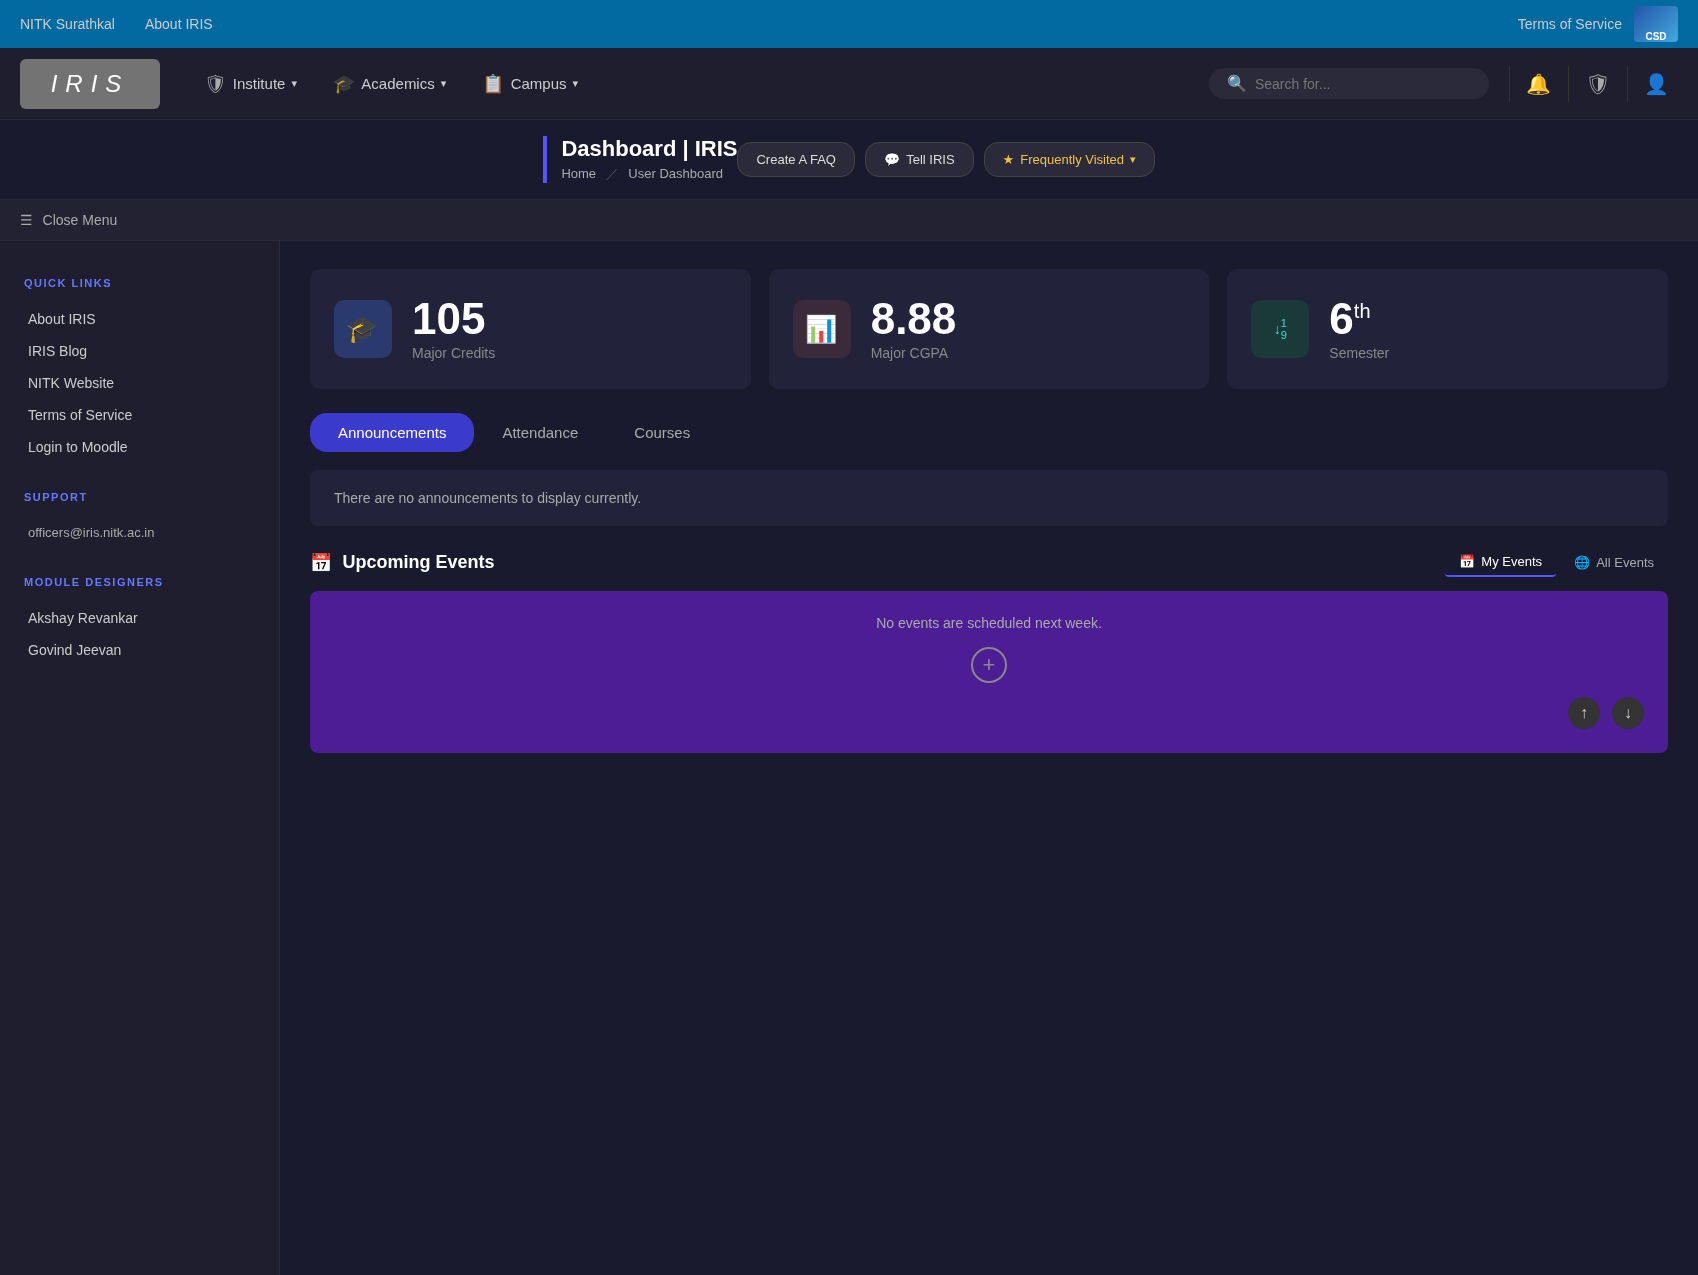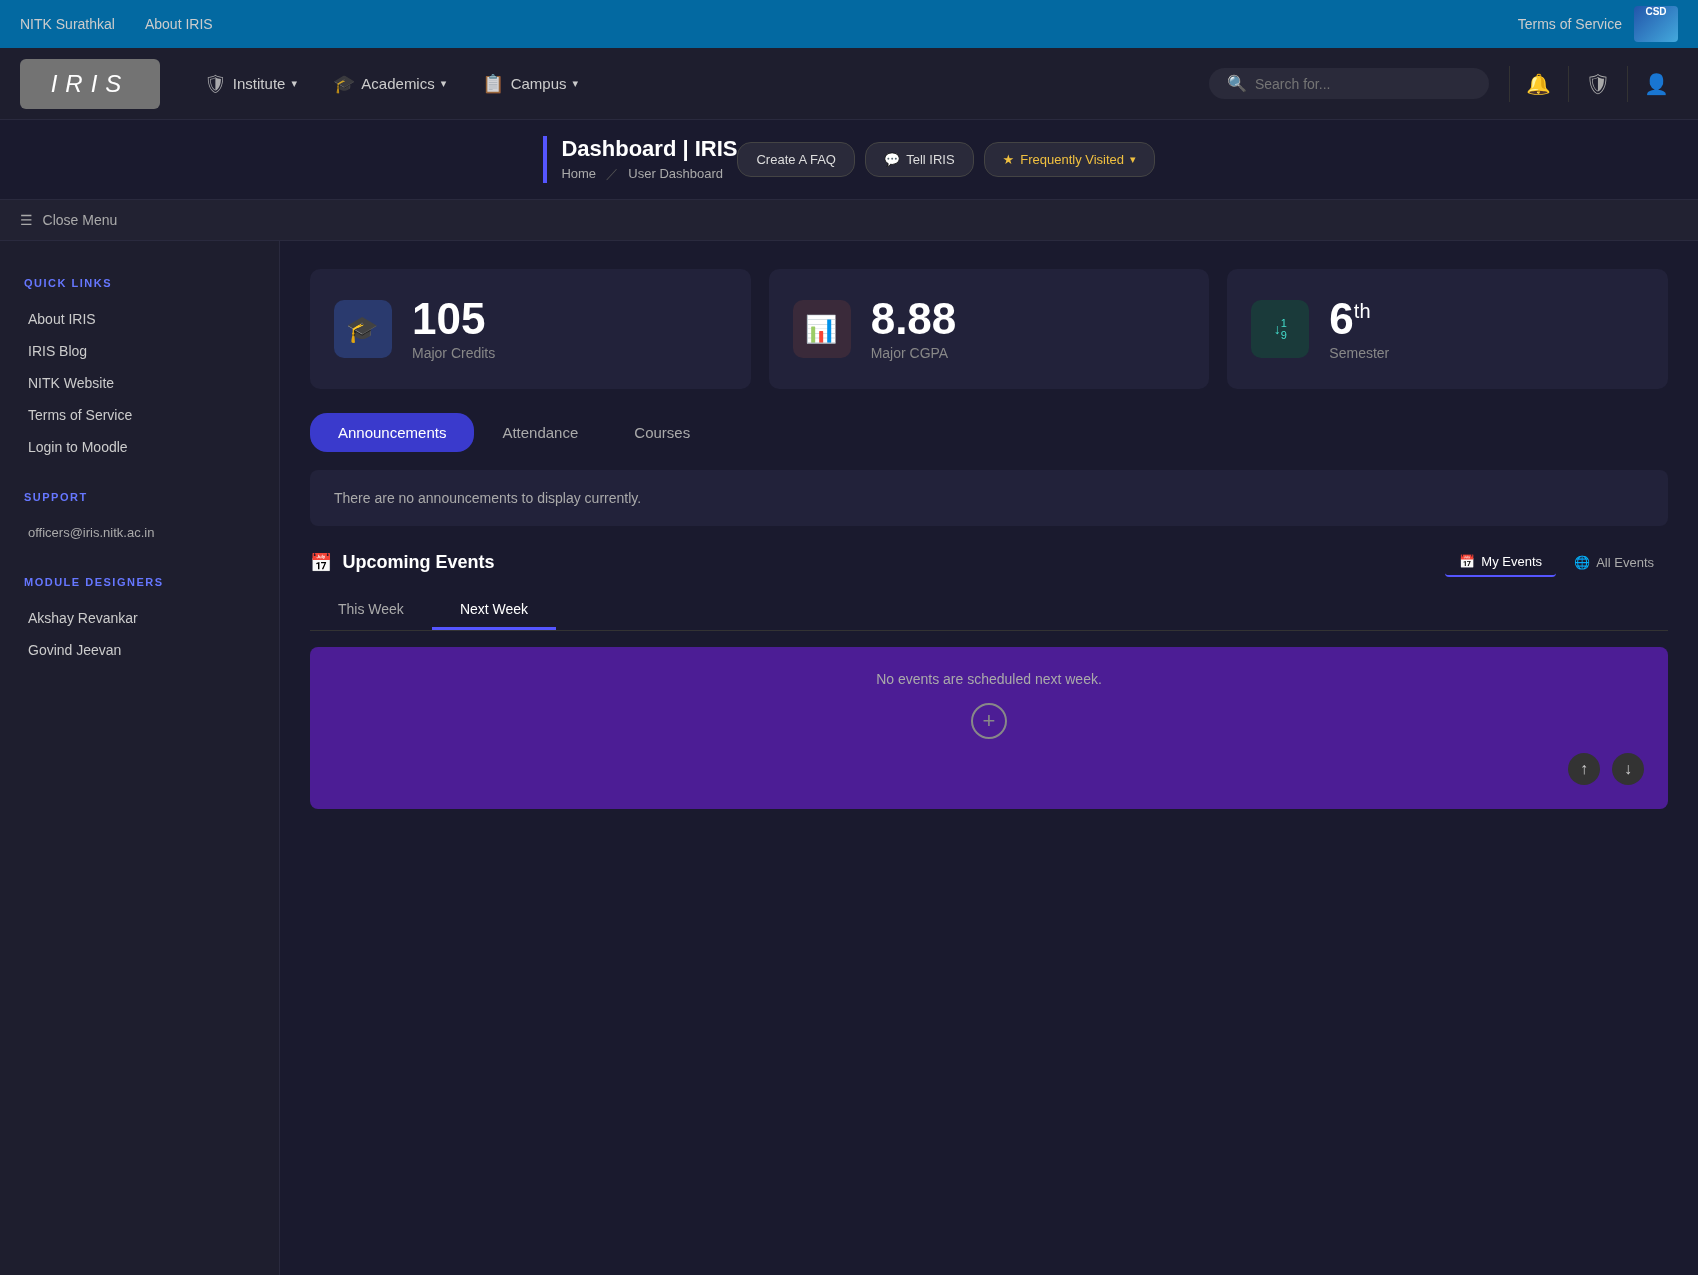--- a/index.html
+++ b/index.html
@@ -14,21 +14,21 @@
       padding: 6px 20px;
       height: 48px;
     }
     .top-bar-left { display: flex; gap: 30px; font-size: 14px; color: #ccc; }
     .top-bar-left span { cursor: pointer; }
     .top-bar-right { display: flex; align-items: center; gap: 12px; font-size: 14px; color: #ccc; }
     .csd-logo {
       width: 44px; height: 36px;
       background: linear-gradient(135deg, #2255aa, #44aadd);
       border-radius: 4px;
-      display: flex; align-items: flex-start; justify-content: center;
+      display: flex; align-items: flex-end; justify-content: center;
       font-size: 10px; font-weight: bold; color: white;
     }
 
     
     .nav-bar {
       background: #1e1e2e;
       display: flex;
       align-items: center;
       padding: 0 20px;
       height: 72px;
@@ -345,24 +345,20 @@
             <span>📅</span>
             <span>My Events</span>
           </div>
           <div class="events-filter-btn">
             <span>🌐</span>
             <span>All Events</span>
           </div>
         </div>
       </div>
 
-      <div class="week-tabs">
-        <div class="week-tab">This Week</div>
-        <div class="week-tab active">Next Week</div>
-      </div>
 
       <div class="events-content">
         <span class="no-events-text">No events are scheduled next week.</span>
         <div class="add-event-btn">
           <span>+</span>
         </div>
         <div class="events-nav">
           <div class="events-nav-btn">↑</div>
           <div class="events-nav-btn">↓</div>
         </div>

